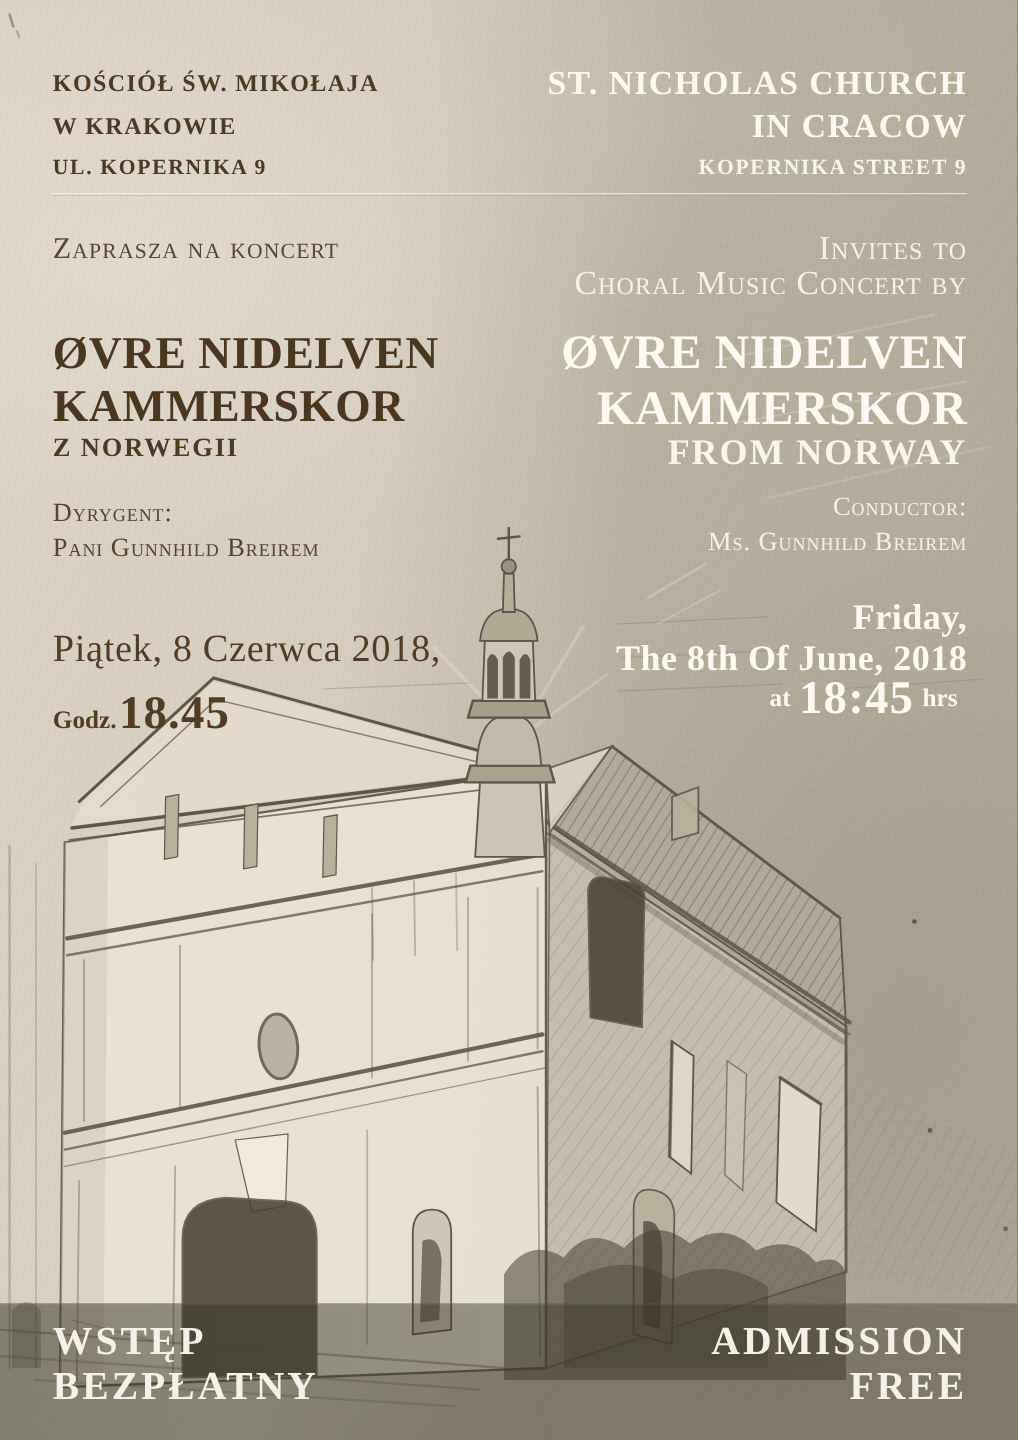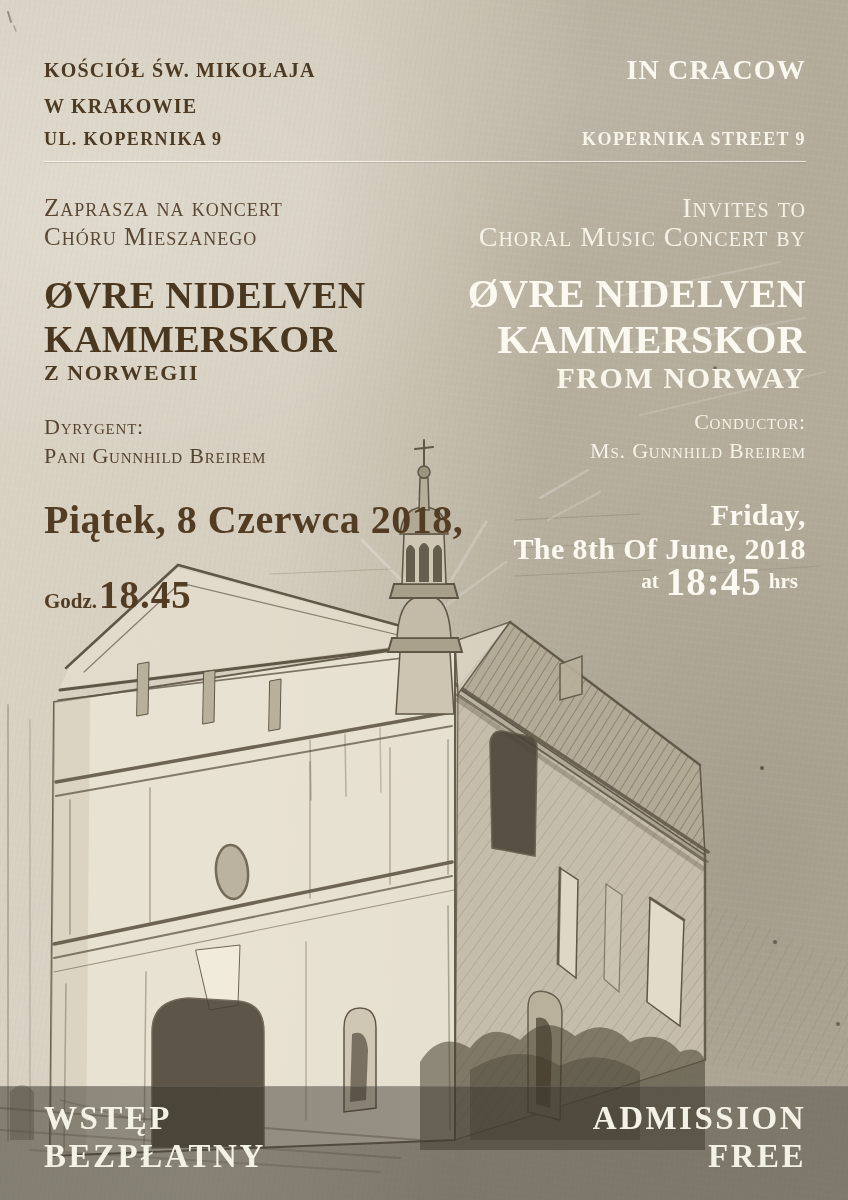--- a/index.html
+++ b/index.html
@@ -26,21 +26,21 @@
     background:rgba(252,250,242,0.78); box-shadow:0 1px 0 rgba(88,78,58,0.18);
   }
   .abs { position:absolute; z-index:6; }
   
   .pl-name      { left:44px; top:52px;  font-size:20px; font-weight:bold; color:#4c3a22; letter-spacing:1.2px; line-height:36px; }
   .pl-address   { left:44px; top:129px; font-size:18px; font-weight:bold; color:#4c3a22; letter-spacing:1.4px; }
   .pl-invite    { left:44px; top:193px; font-size:25px; font-variant:small-caps; color:#594733; line-height:29px; letter-spacing:1px; }
   .pl-choir     { left:44px; top:273px; font-size:38px; font-weight:bold; color:#4a371f; line-height:44px; letter-spacing:0.4px; }
   .pl-origin    { left:44px; top:360px; font-size:22px; font-weight:bold; color:#4c3a22; letter-spacing:1.6px; }
   .pl-conductor { left:44px; top:412px; font-size:22px; font-variant:small-caps; color:#564430; line-height:29px; letter-spacing:0.8px; }
-  .pl-date      { left:44px; top:496px; font-size:40px; font-weight:bold; color:#523d24; letter-spacing:0.5px; }
+  .pl-date      { left:44px; top:522px; font-size:32px; font-weight:normal; color:#523d24; letter-spacing:0.5px; }
   .pl-time      { left:44px; top:527px; color:#523d24; display:flex; align-items:baseline; }
   
   .right-al { text-align:right; }
   .en-name      { right:42px; top:52px;  font-size:28px; font-weight:bold; color:#faf8ef; letter-spacing:1.2px; line-height:36px; }
   .en-address   { right:42px; top:129px; font-size:18px; font-weight:bold; color:#f7f4e9; letter-spacing:1.4px; }
   .en-invite    { right:42px; top:193px; font-size:28px; font-variant:small-caps; color:rgba(248,245,234,0.95); line-height:29px; letter-spacing:1px; }
   .en-choir     { right:42px; top:271px; font-size:40px; font-weight:bold; color:#fbf9f0; line-height:46px; letter-spacing:0.4px; }
   .en-origin    { right:42px; top:361px; font-size:30px; font-weight:bold; color:#f8f5ea; letter-spacing:1.6px; }
   .en-conductor { right:42px; top:407px; font-size:22px; font-variant:small-caps; color:rgba(248,245,234,0.95); line-height:29px; letter-spacing:0.8px; }
   .en-date      { right:42px; top:498px; font-size:30px; font-weight:bold; color:#fbf9f0; line-height:34px; letter-spacing:0.4px; }
@@ -201,38 +201,38 @@
   <div class="grain"></div>
   <div class="divider"></div>
 
   <div class="abs pl-name">
     <div>KOŚCIÓŁ ŚW. MIKOŁAJA</div>
     <div>W KRAKOWIE</div>
   </div>
   <div class="abs pl-address">UL. KOPERNIKA 9</div>
   <div class="abs pl-invite">
     <div>Zaprasza na koncert</div>
-    <div>Chóru Mieszanego</div>
   </div>
   <div class="abs pl-choir">
     <div>ØVRE NIDELVEN</div>
     <div>KAMMERSKOR</div>
   </div>
   <div class="abs pl-origin">Z NORWEGII</div>
   <div class="abs pl-conductor">
     <div>Dyrygent:</div>
     <div>Pani Gunnhild Breirem</div>
   </div>
   <div class="abs pl-date">Piątek, 8 Czerwca 2018,</div>
   <div class="abs pl-time">
     <span class="time-small">Godz.</span>
     <span class="time-big">18.45</span>
   </div>
 
   <div class="abs en-name right-al">
+    <div>ST. NICHOLAS CHURCH</div>
     <div>IN CRACOW</div>
   </div>
   <div class="abs en-address right-al">KOPERNIKA STREET 9</div>
   <div class="abs en-invite right-al">
     <div>Invites to</div>
     <div>Choral Music Concert by</div>
   </div>
   <div class="abs en-choir right-al">
     <div>ØVRE NIDELVEN</div>
     <div>KAMMERSKOR</div>

